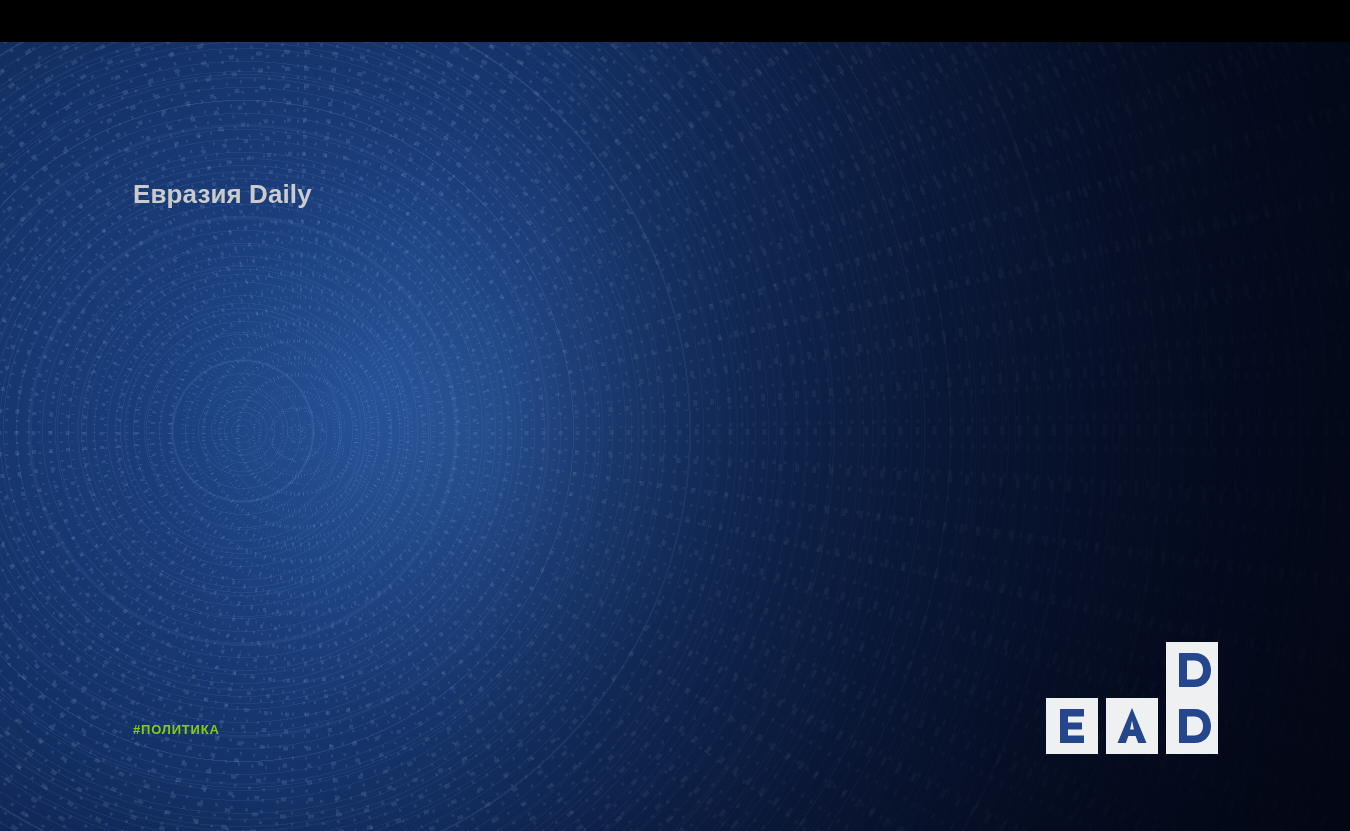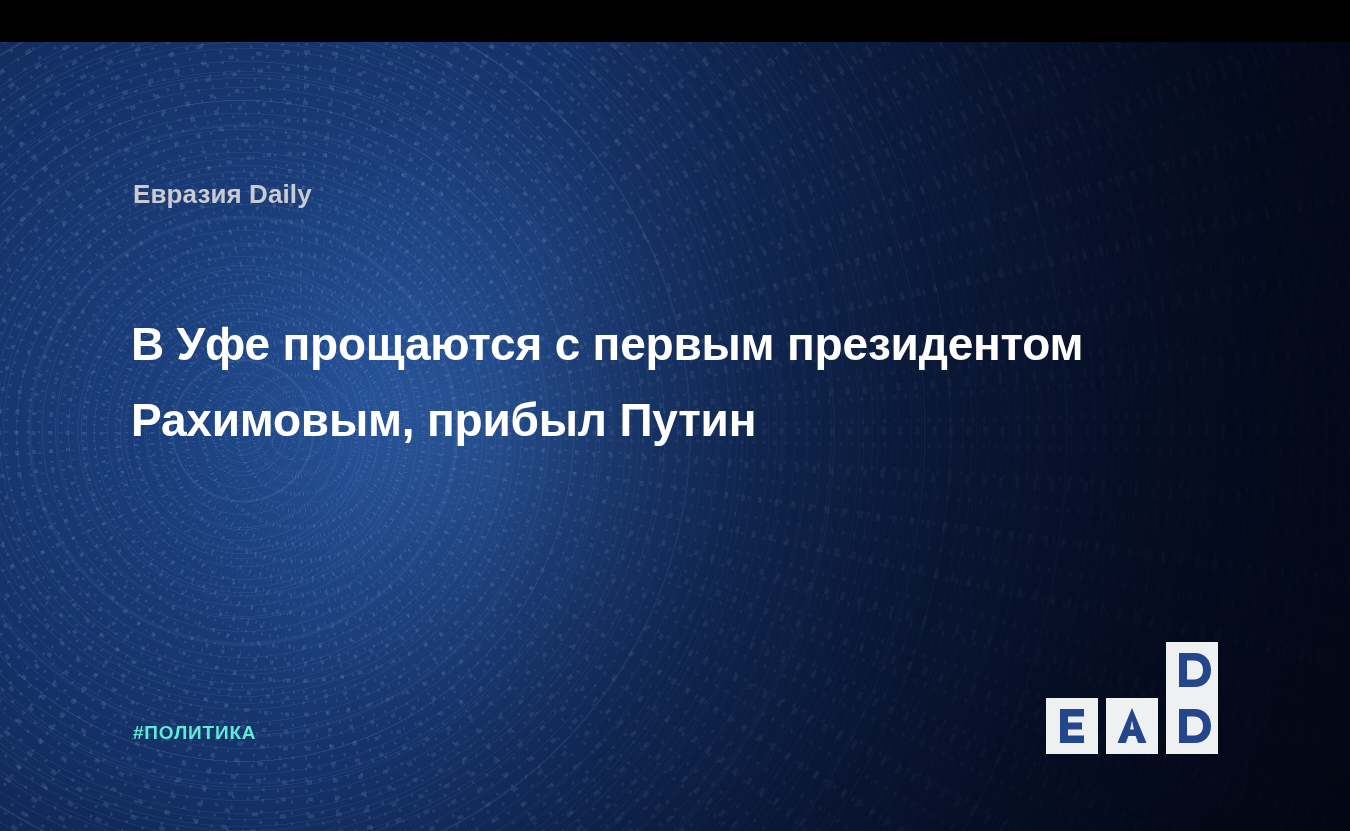--- a/index.html
+++ b/index.html
@@ -199,24 +199,24 @@
     font-weight: bold;
     line-height: 76px;
     letter-spacing: -0.2px;
     color: #ffffff;
   }
 
   .tag {
     position: absolute;
     left: 133px;
     top: 680px;
-    font-size: 19px;
+    font-size: 13px;
     font-weight: bold;
     letter-spacing: 0.8px;
-    color: #5eead4;
+    color: #84cc16;
     white-space: nowrap;
   }
 
   
   .logo {
     position: absolute;
     left: 1046px;
     top: 628px;
     width: 176px;
     height: 86px;
@@ -249,21 +249,20 @@
   <div class="streaks"></div>
   <div class="streaks-fine"></div>
   <div class="trail-fade"></div>
   <div class="bg-dark-right"></div>
   <div class="vignette"></div>
 
   <div class="content">
 
     <div class="site-name">Евразия Daily</div>
 
-    <h1 class="headline">В Уфе прощаются с первым президентом Рахимовым, прибыл Путин</h1>
 
     <div class="tag">#ПОЛИТИКА</div>
 
     <div class="logo">
 
       <div class="logo-tile t1">
         <svg width="52" height="56" viewBox="0 0 52 56" aria-hidden="true">
           <path class="logo-glyph" d="M14 11 H38 V18.5 H22 V24.4 H36 V31.6 H22 V37.5 H38 V45 H14 Z"></path>
         </svg>
       </div>

